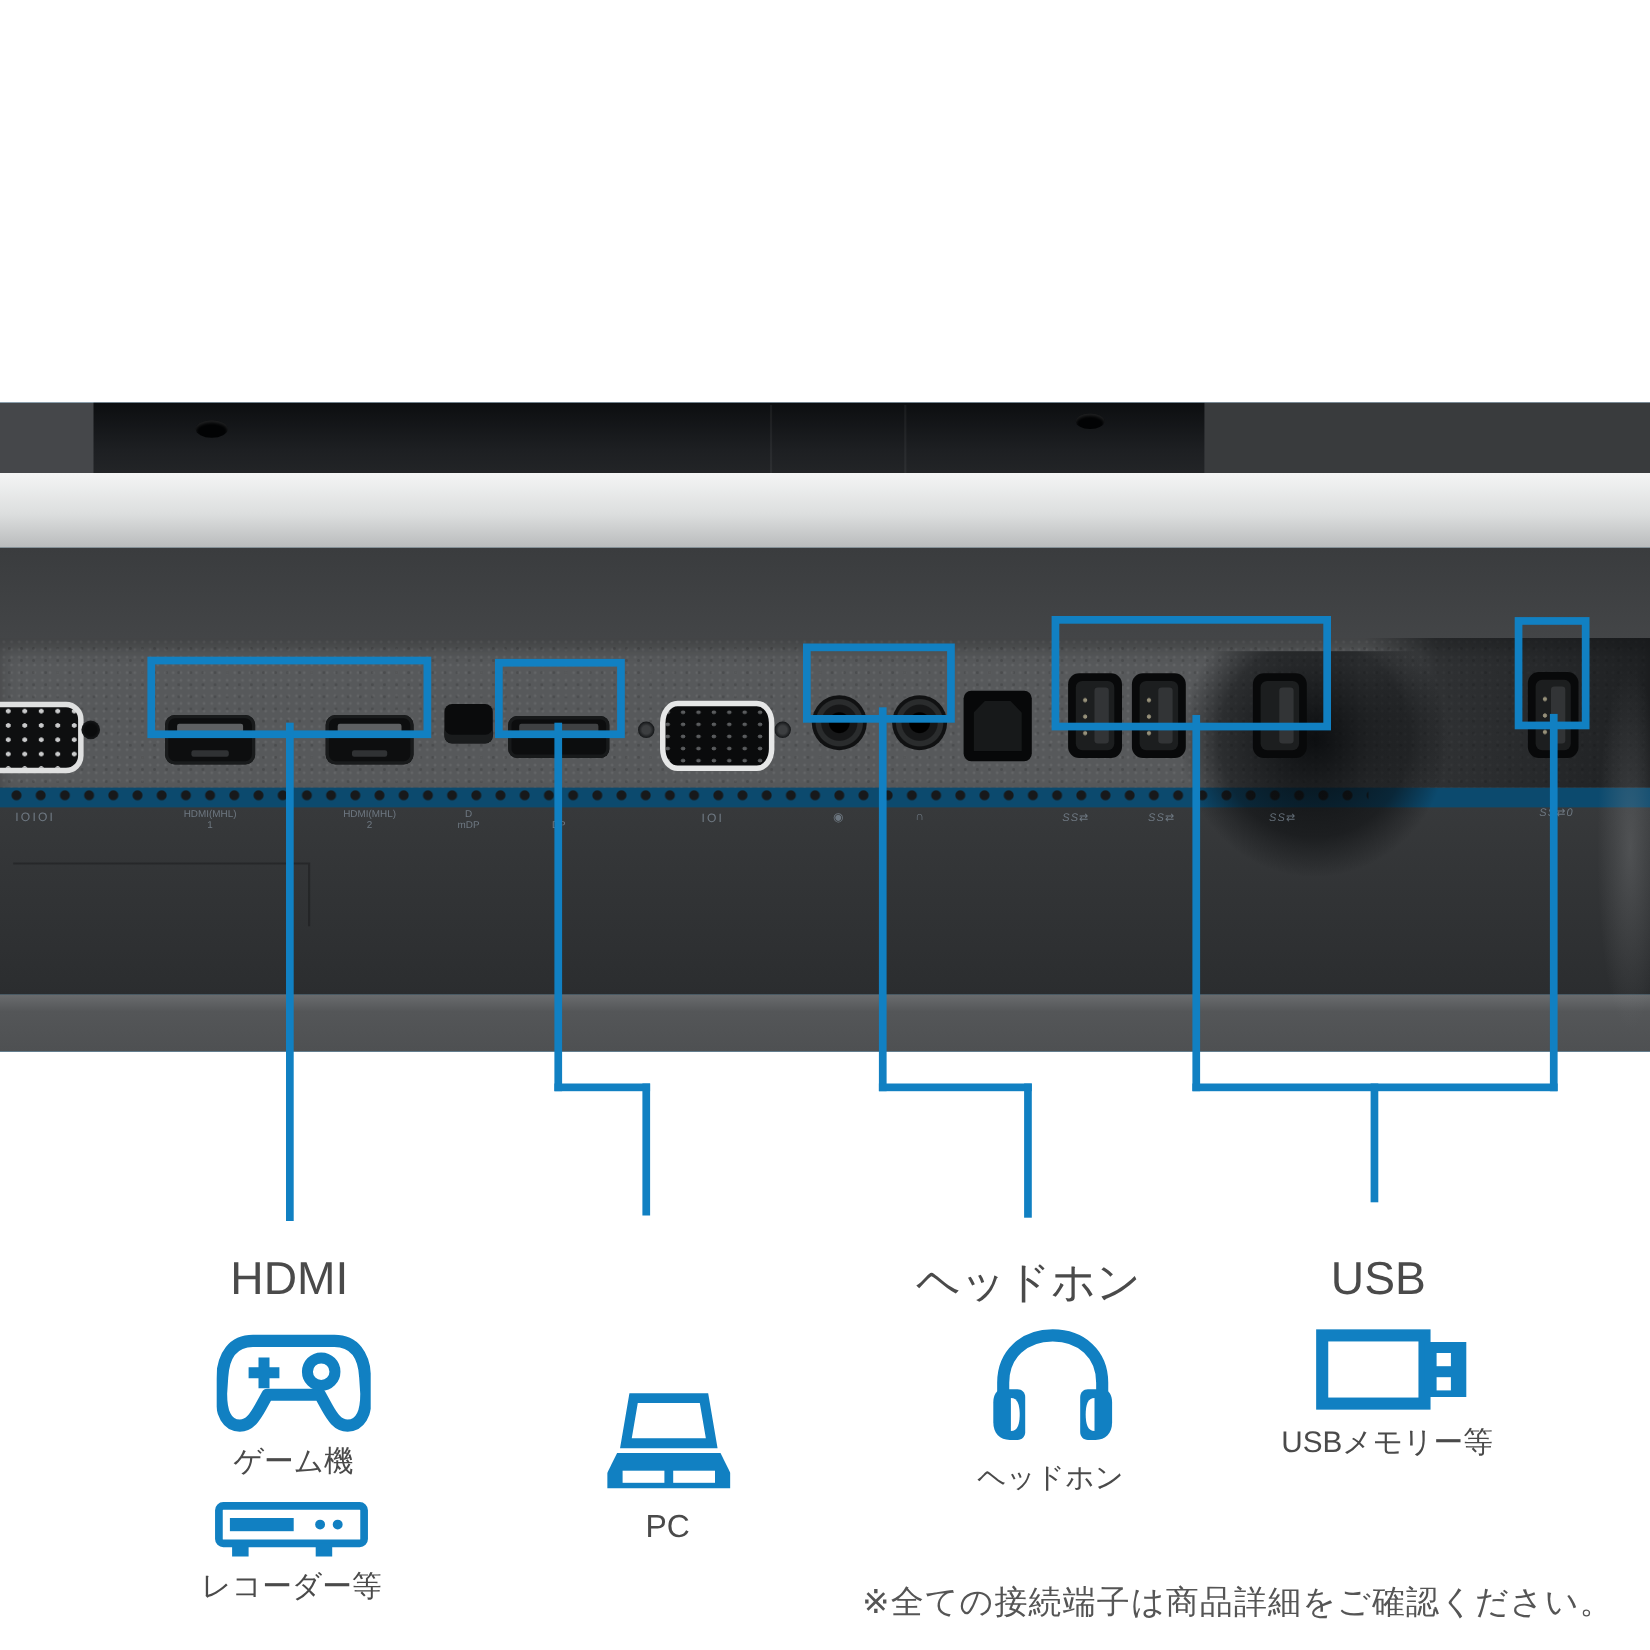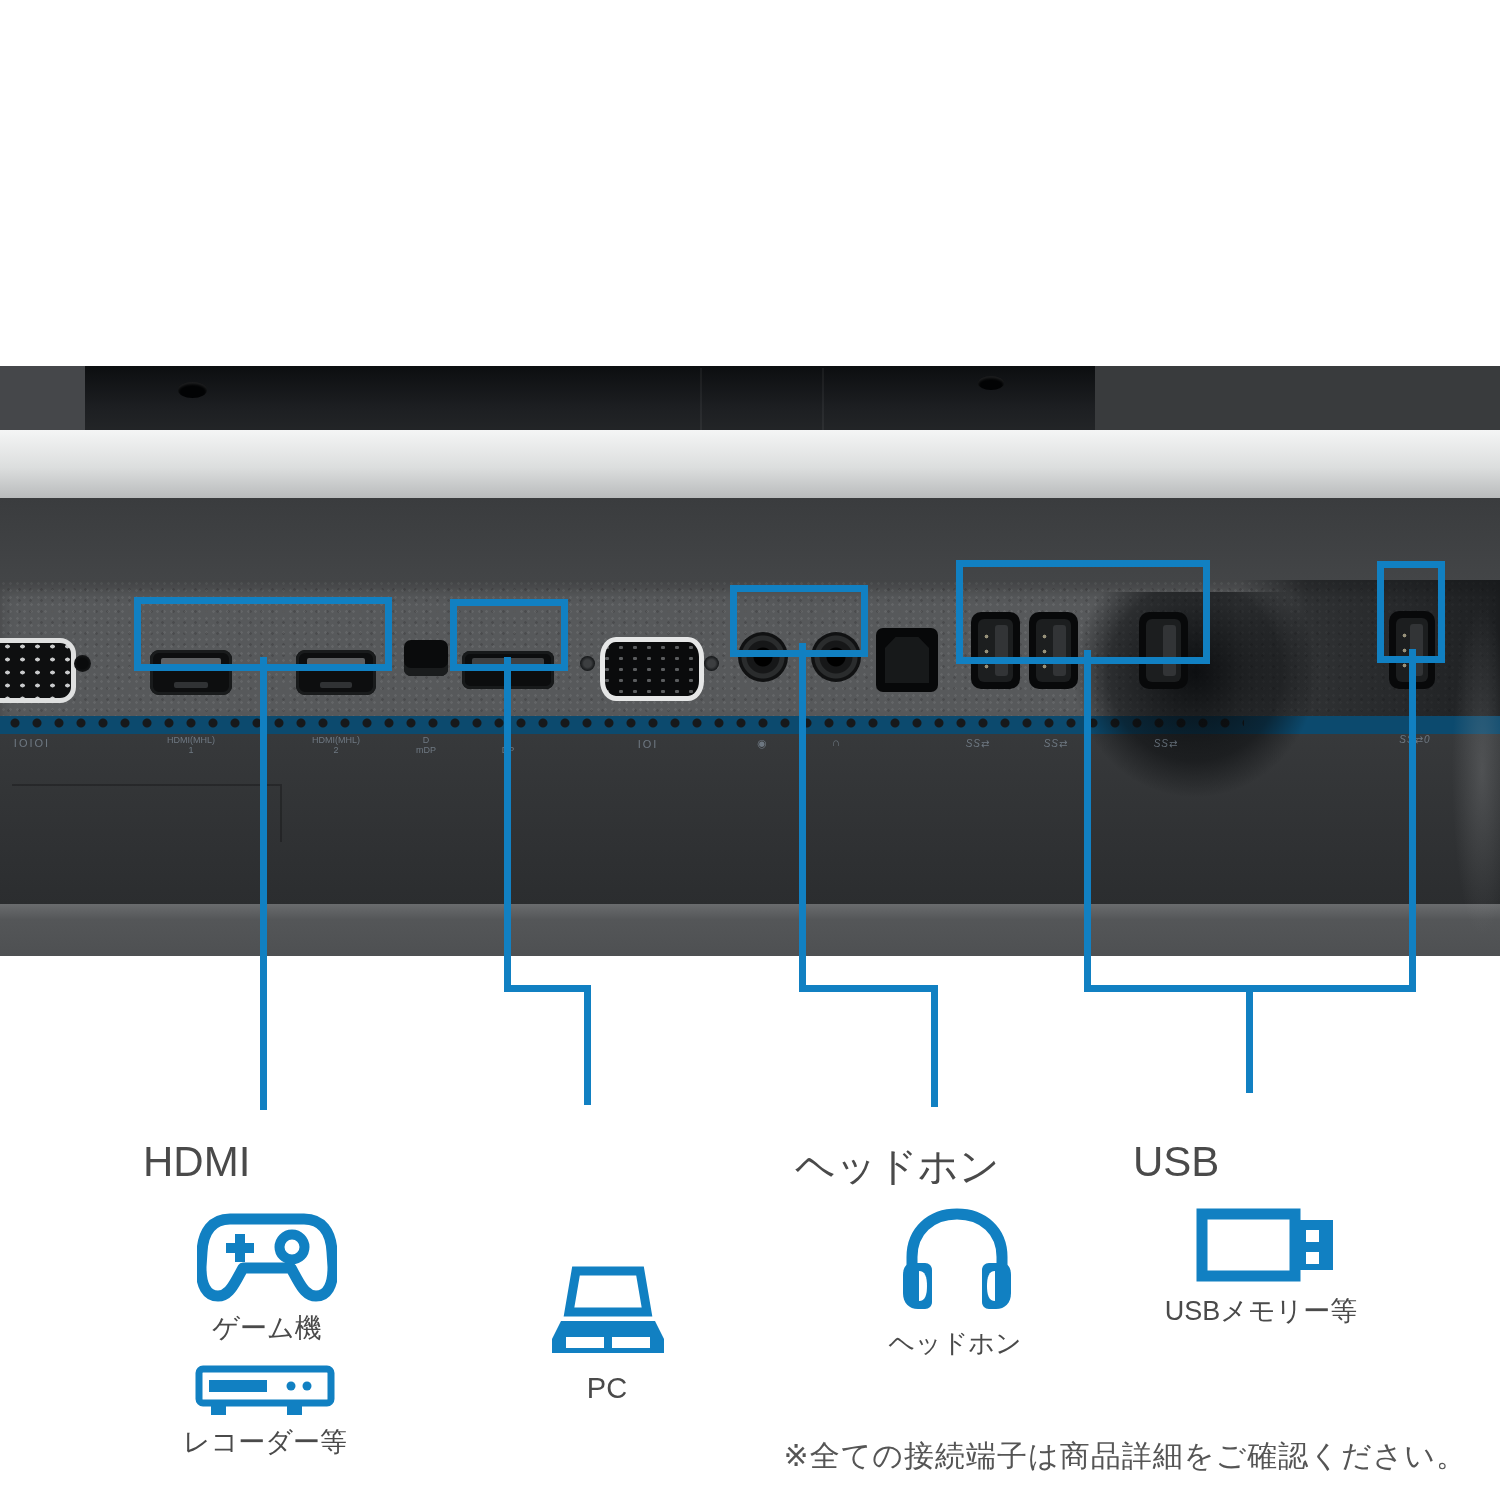--- a/index.html
+++ b/index.html
@@ -65,21 +65,21 @@
   
   .hl-box{border:7px solid var(--accent);}
   .cl{background:var(--accent);}
 
   
   .silk{color:rgba(155,172,188,0.55);font-size:9px;line-height:1.15;text-align:center;white-space:pre;}
   .silk-big{font-size:11px;letter-spacing:2px;}
   .silk-it{font-style:italic;font-size:10px;letter-spacing:1px;}
 
   
-  .group-label{color:var(--label-color);font-weight:500;line-height:1.3;}
+  .group-label{color:var(--label-color);font-weight:500;text-align:center;line-height:1.3;}
   .caption{color:var(--label-color);text-align:center;}
   .icon{color:var(--accent);}
   .note{color:var(--note-color);font-size:30px;letter-spacing:1px;white-space:nowrap;}
 </style>
 </head>
 <body>
 
 <div id="canvas">
 
 

